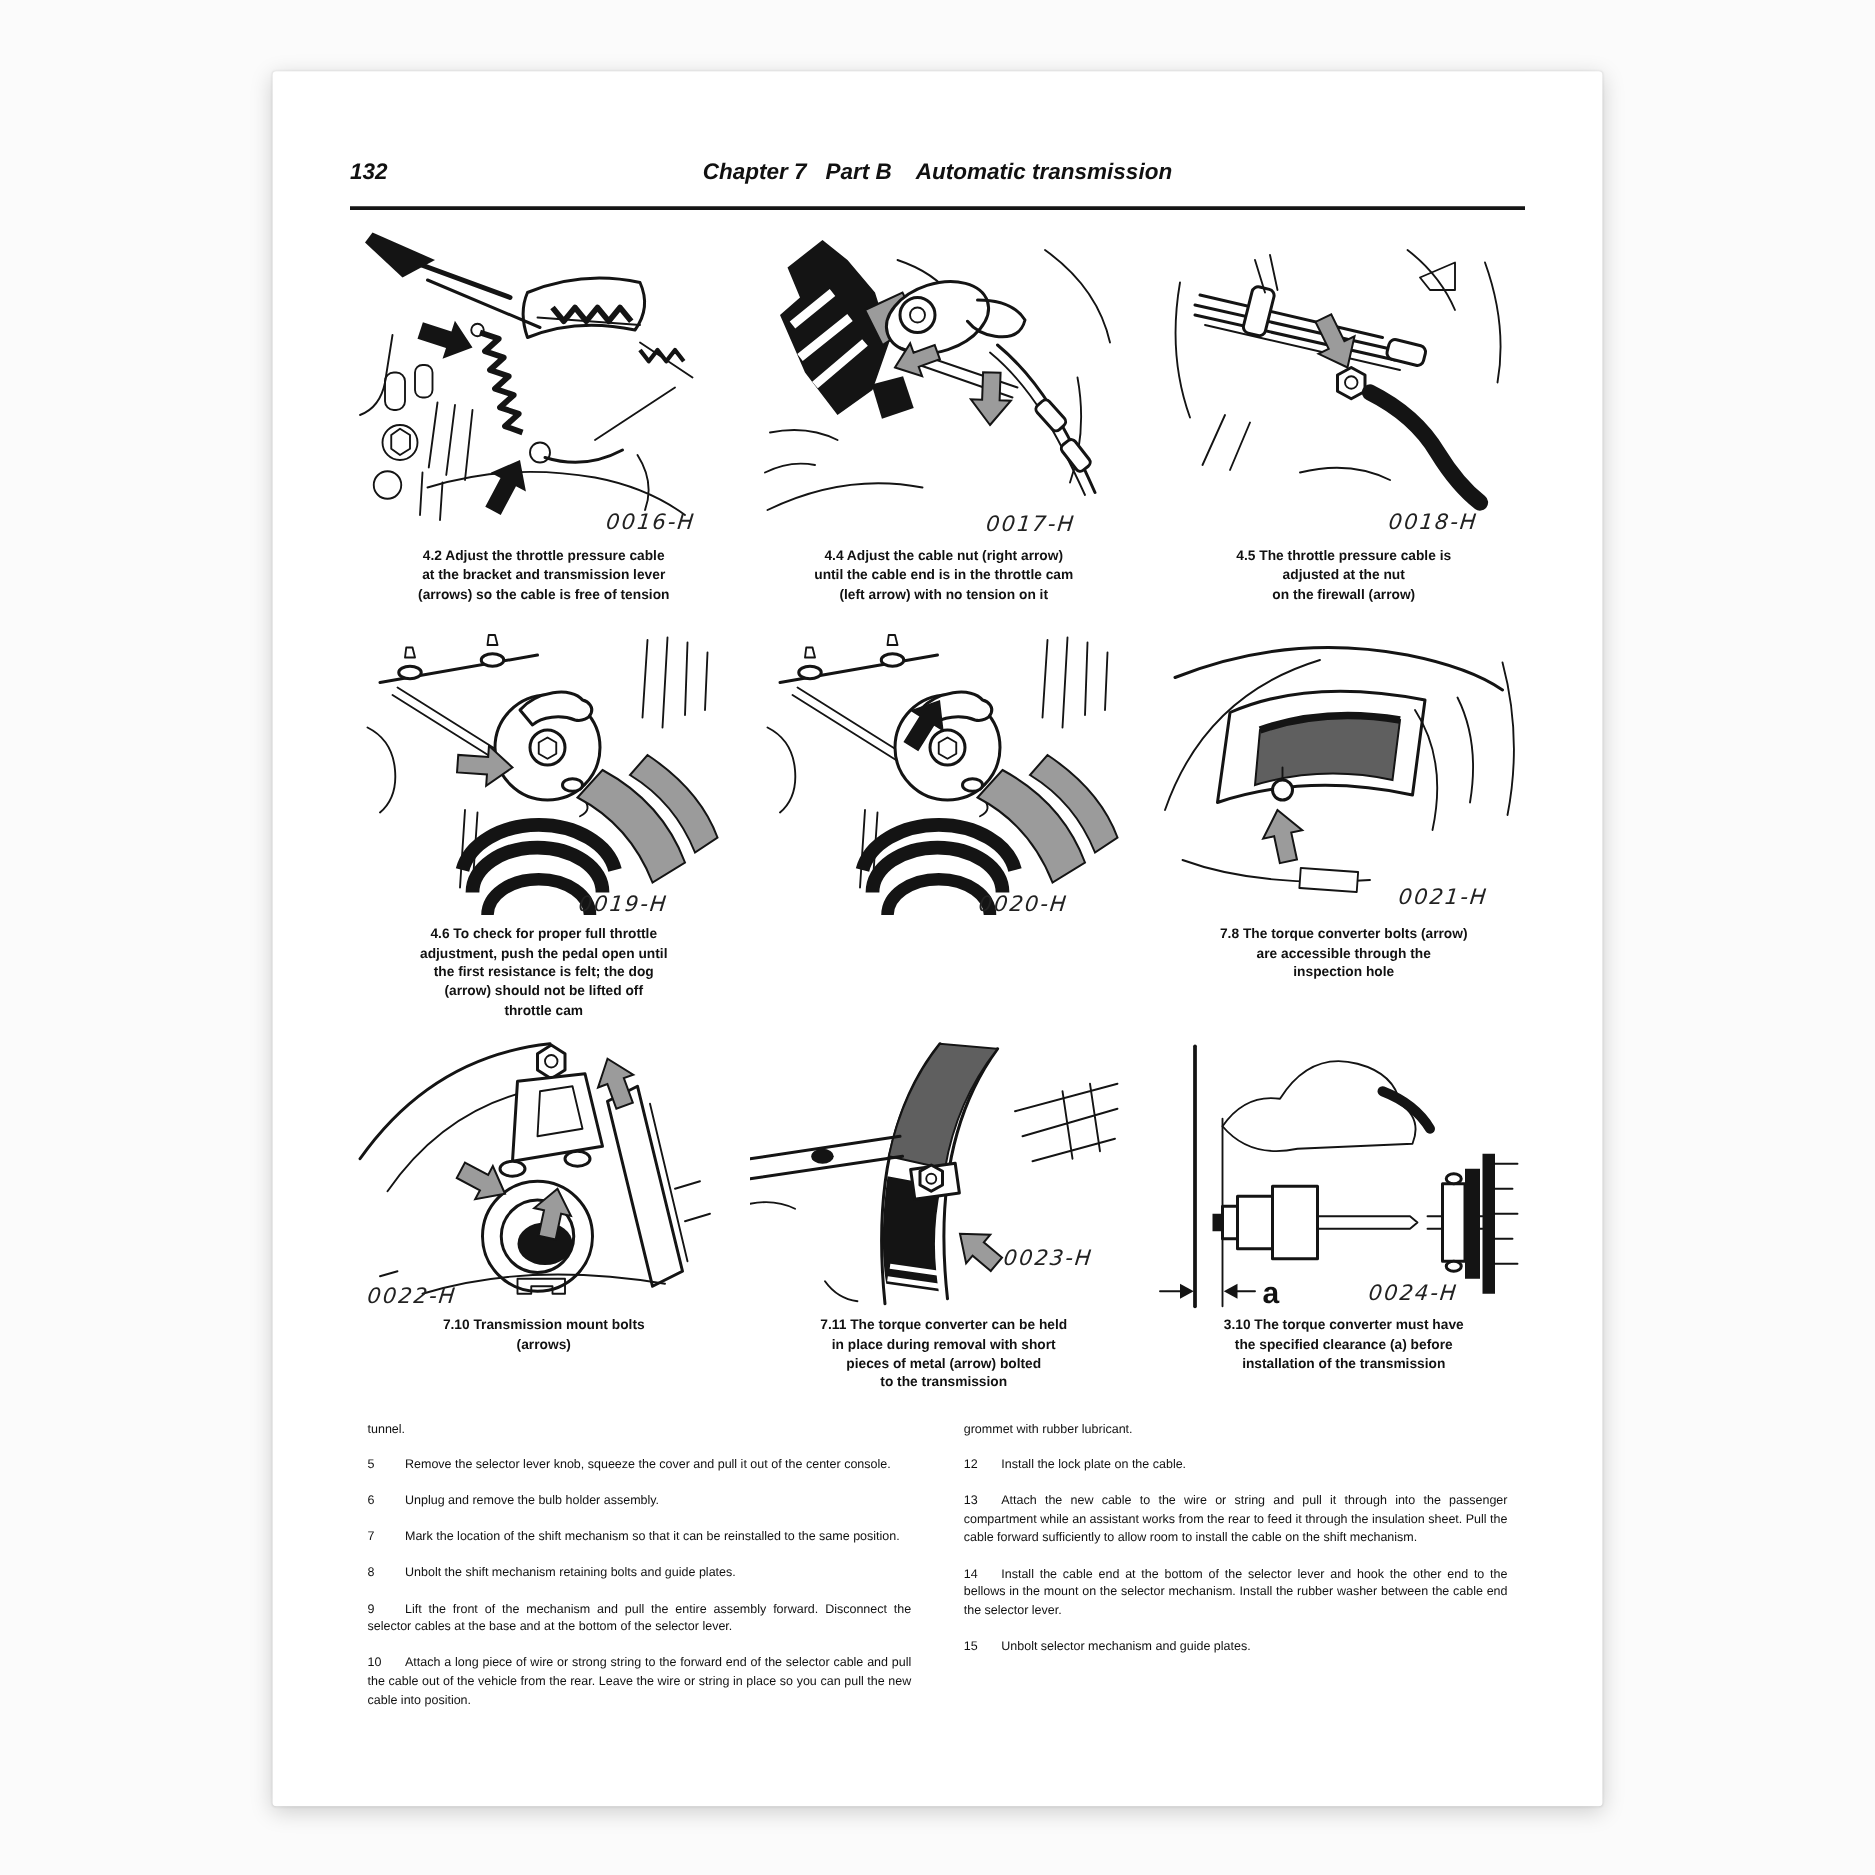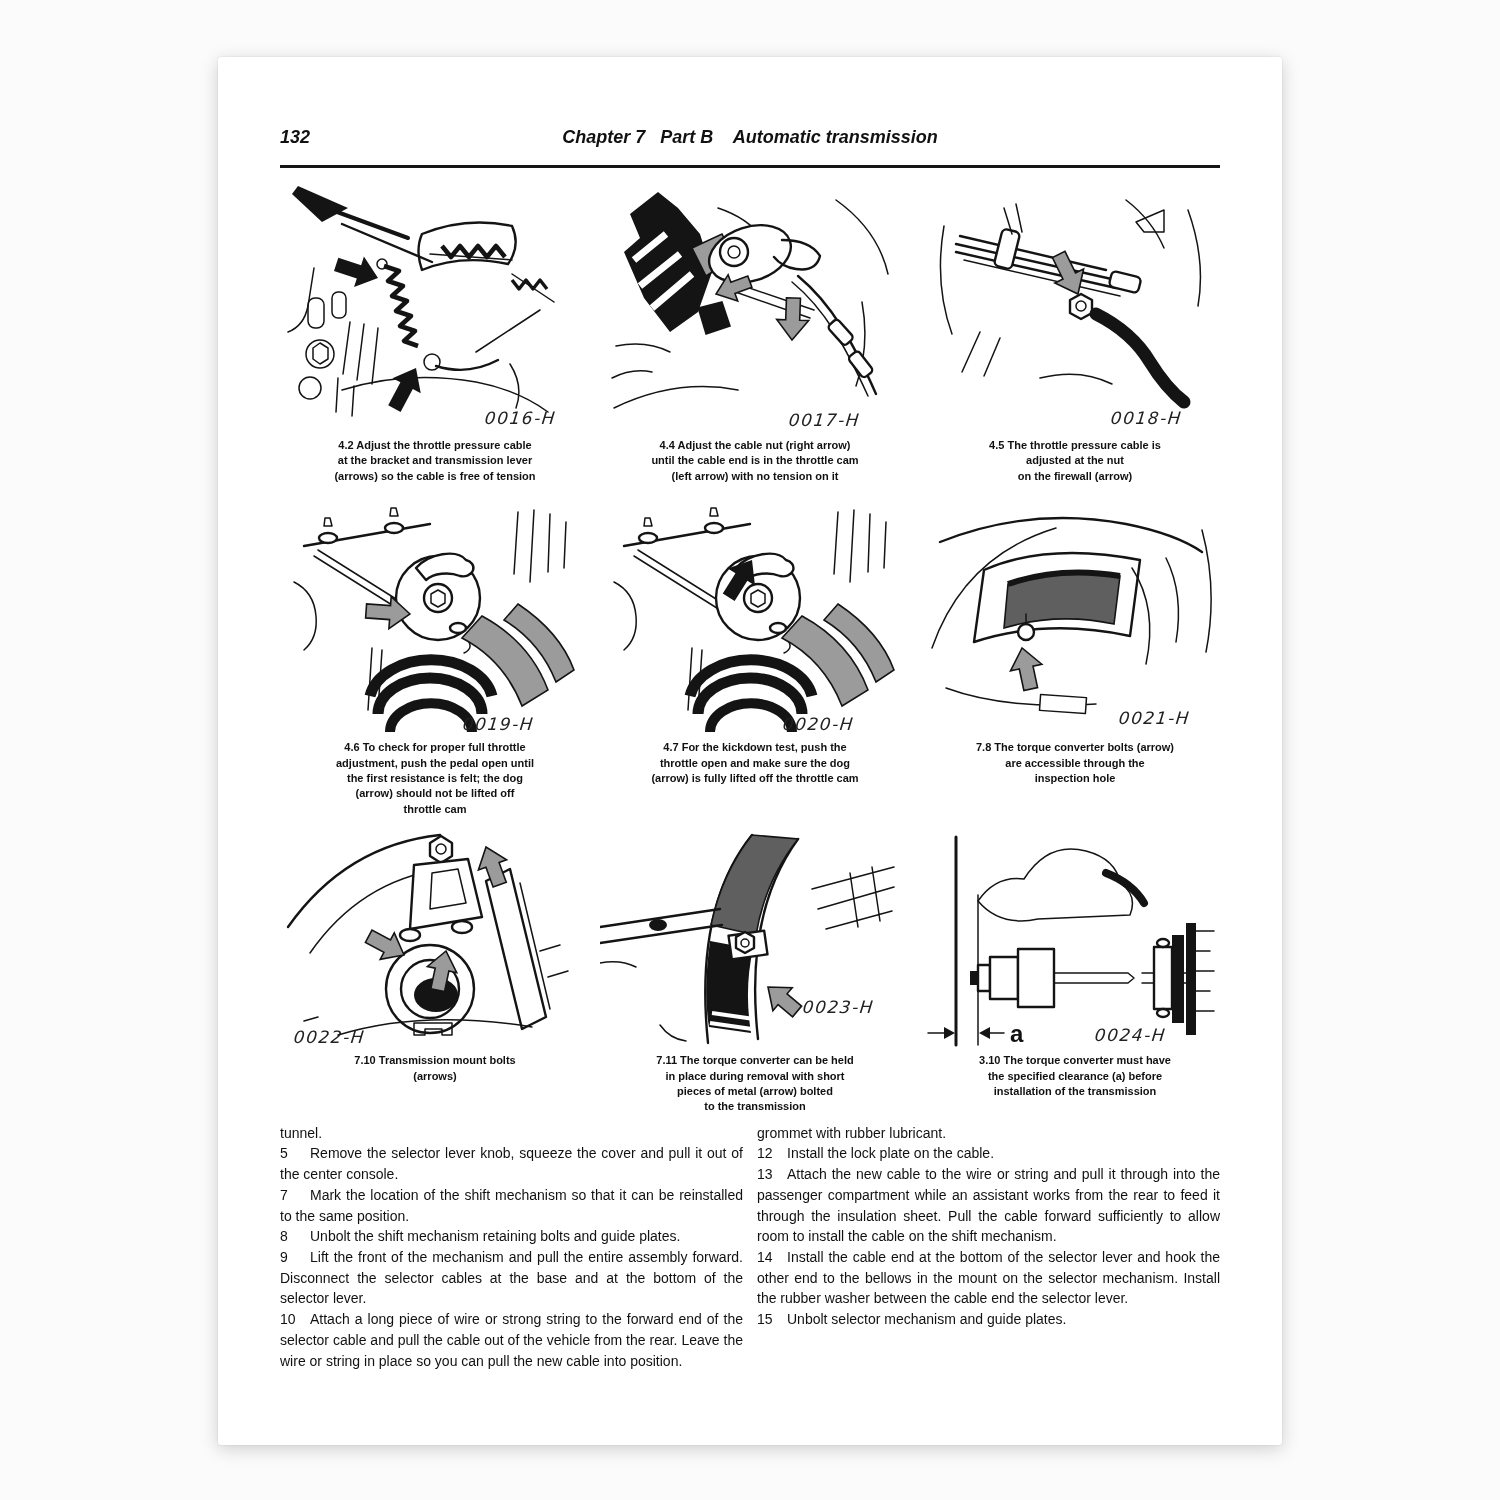--- a/index.html
+++ b/index.html
@@ -28,21 +28,21 @@
   .figcode{
     position:absolute;font-size:17px;color:#222;
     font-family:"DejaVu Sans", sans-serif;font-style:italic;letter-spacing:1.5px;
     transform:skewX(-6deg);
   }
   .figcap{
     font-weight:bold;font-size:11px;line-height:1.4;text-align:center;
     white-space:pre-line;margin-top:4px;max-width:310px;
   }
   .cols{display:grid;grid-template-columns:1fr 1fr;column-gap:14px;margin-top:8px;}
-  .step{margin:0;font-size:14px;line-height:1.48;text-align:justify;}
+  .step{margin:14px;font-size:10px;line-height:1.48;text-align:justify;}
   .stepnum{display:inline-block;min-width:30px;}
   .stepnum:empty{min-width:0;}
   .ln{fill:none;stroke:#141414;stroke-width:2.4;stroke-linecap:round;stroke-linejoin:round;}
   .thin{stroke-width:1.5;}
   .thk{stroke-width:4;}
   .blk{fill:#141414;stroke:none;}
   .wht{fill:#ffffff;}
   .gry{fill:#9b9b9b;stroke:#141414;stroke-width:1.6;}
   .dg{fill:#5f5f5f;stroke:#141414;stroke-width:1.6;}
   .coil{fill:none;stroke:#141414;stroke-width:4.6;stroke-linejoin:round;}
@@ -215,23 +215,20 @@
           <path class="gry" d="M238,106 q42,28 56,66 l-18,12 q-16,-40 -52,-62 z"></path>
           <path d="M90,198 a62,44 0 0,1 122,0" style="fill:none;stroke:#141414;stroke-width:11;"></path>
           <path d="M98,216 a52,36 0 0,1 104,0" style="fill:none;stroke:#141414;stroke-width:11;"></path>
           <path d="M110,234 a40,28 0 0,1 82,0" style="fill:none;stroke:#141414;stroke-width:10;"></path>
           <g transform="translate(152,62) rotate(-58)">
             <polygon class="blk" points="0,0 -20,-16 -20,-7 -44,-7 -44,7 -20,7 -20,16"></polygon>
           </g>
         </svg>
         <div class="figcode" style="right:56px;bottom:2px;">0020-H</div>
       </div>
-      <div class="figcap">4.7   For the kickdown test, push the
-throttle open and make sure the dog
-(arrow) is fully lifted off the throttle cam</div>
     </div>
 
     <div class="fig">
       <div class="figimg" style="width:310px;height:238px;">
         <svg width="310" height="238" viewBox="0 0 310 238">
           <path class="ln thin" d="M12,150 q32,-92 124,-120 M282,32 q16,60 4,122 M26,190 q60,22 150,16"></path>
           <path class="ln" d="M20,44 q90,-36 186,-18 q50,10 76,28"></path>
           <path class="ln wht" d="M64,72 q64,-28 156,-10 l-10,76 q-84,-18 -156,6 z"></path>
           <path class="dg" d="M88,86 q52,-18 112,-8 l-6,48 q-56,-12 -110,4 z"></path>
           <path d="M88,86 q52,-18 112,-8" style="fill:none;stroke:#141414;stroke-width:6;"></path>
@@ -341,20 +338,21 @@
       <div class="figcap">3.10   The torque converter must have
 the specified clearance (a) before
 installation of the transmission</div>
     </div>
   </div>
 
   <div class="cols">
     <div>
       <p class="step"><span class="stepnum"></span><span>tunnel.</span></p>
       <p class="step"><span class="stepnum">5</span><span>Remove the selector lever knob, squeeze the cover and pull it out of the center console.</span></p>
+      <p class="step"><span class="stepnum">6</span><span>Unplug and remove the bulb holder assembly.</span></p>
       <p class="step"><span class="stepnum">7</span><span>Mark the location of the shift mechanism so that it can be reinstalled to the same position.</span></p>
       <p class="step"><span class="stepnum">8</span><span>Unbolt the shift mechanism retaining bolts and guide plates.</span></p>
       <p class="step"><span class="stepnum">9</span><span>Lift the front of the mechanism and pull the entire assembly forward. Disconnect the selector cables at the base and at the bottom of the selector lever.</span></p>
       <p class="step"><span class="stepnum">10</span><span>Attach a long piece of wire or strong string to the forward end of the selector cable and pull the cable out of the vehicle from the rear. Leave the wire or string in place so you can pull the new cable into position.</span></p>
 
     </div>
     <div>
       <p class="step"><span class="stepnum"></span><span>grommet with rubber lubricant.</span></p>
       <p class="step"><span class="stepnum">12</span><span>Install the lock plate on the cable.</span></p>
       <p class="step"><span class="stepnum">13</span><span>Attach the new cable to the wire or string and pull it through into the passenger compartment while an assistant works from the rear to feed it through the insulation sheet. Pull the cable forward sufficiently to allow room to install the cable on the shift mechanism.</span></p>

